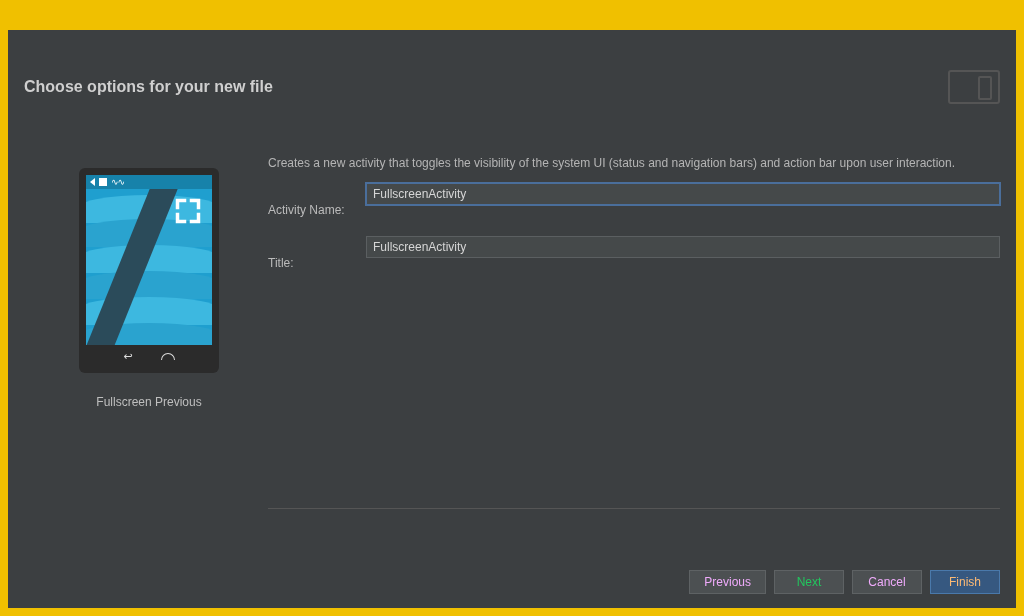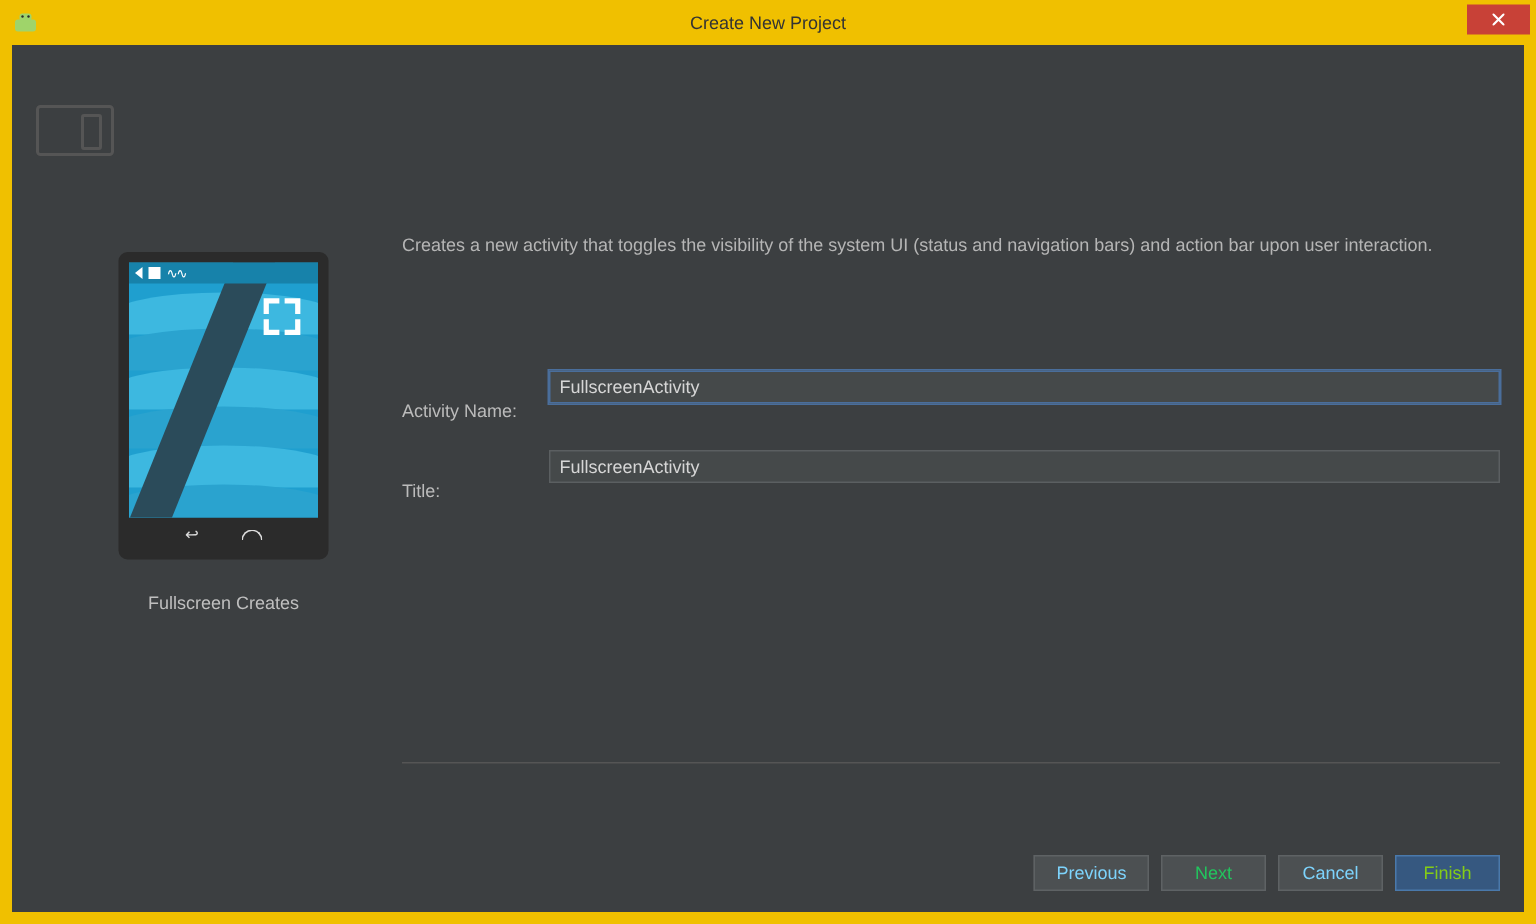--- a/index.html
+++ b/index.html
@@ -167,21 +167,20 @@
     font-size: 12px;
   }
 
   .right-col {
     position: absolute;
     left: 260px; right: 16px; top: 126px;
   }
   .desc {
     color: #b5b5b5;
     font-size: 12px;
-    margin-bottom: 64px;
   }
   .form-row {
     display: flex;
     align-items: center;
     margin-bottom: 6px;
   }
   .form-row label {
     width: 92px;
     text-align: left;
     color: #bbb;
@@ -221,65 +220,49 @@
     position: absolute;
     right: 16px; bottom: 14px;
     display: flex;
     gap: 8px;
   }
   .btn {
     min-width: 70px;
     height: 24px;
     background: #4c5052;
     border: 1px solid #5e6264;
-    color: #7dd3fc;
+    color: #f0abfc;
     font-size: 12px;
     display: flex;
     align-items: center;
     justify-content: center;
     padding: 0 14px;
     cursor: pointer;
   }
   .btn.disabled {
     color: #22c55e;
     cursor: default;
   }
   .btn.primary {
     background: #365880;
     border: 1px solid #4a79ab;
-    color: #84cc16;
+    color: #fdba74;
   }
   .ul-first::first-letter { text-decoration: underline; }
 </style>
 </head>
 <body>
 
 <div class="outer">
 
-  <div class="titlebar">
-    <div class="app-icon">
-      <svg viewBox="0 0 16 16" width="16" height="16">
-        <rect x="1" y="6" width="14" height="8" rx="2" fill="#9fd46a"></rect>
-        <rect x="4" y="2" width="8" height="5" rx="2" fill="#9fd46a"></rect>
-        <circle cx="6" cy="4" r="0.8" fill="#2b2b2b"></circle>
-        <circle cx="10" cy="4" r="0.8" fill="#2b2b2b"></circle>
-      </svg>
-    </div>
-    <div class="title">Create New Project</div>
-    <div class="close-btn">
-      <svg width="8" height="8" viewBox="0 0 8 8">
-        <line x1="0" y1="0" x2="8" y2="8" stroke="#fff" stroke-width="1.4"></line>
-        <line x1="8" y1="0" x2="0" y2="8" stroke="#fff" stroke-width="1.4"></line>
-      </svg>
-    </div>
-  </div>
 
   <div class="content">
 
     <div class="header-row">
+      <h1>Choose options for your new file</h1>
       <div class="device-icon-box">
         <div class="inner-phone"></div>
       </div>
     </div>
 
     <div class="left-col">
       <div class="phone-preview">
         <div class="phone-screen">
           <div class="waves">
             <div class="wave" style="top:6px"></div>
@@ -304,21 +287,21 @@
                 <polyline points="9,21 3,21 3,15"></polyline>
               </g>
             </svg>
           </div>
         </div>
         <div class="navbar">
           <div class="nav-back">↩</div>
           <div class="nav-home"></div>
         </div>
       </div>
-      <div class="preview-label">Fullscreen Creates</div>
+      <div class="preview-label">Fullscreen Previous</div>
     </div>
 
     <div class="right-col">
       <div class="desc">Creates a new activity that toggles the visibility of the system UI (status and navigation bars) and action bar upon user interaction.</div>
 
       <div class="form-row">
         <label>Activity Name:</label>
         <input type="text" class="focused" value="FullscreenActivity" style="">
       </div>
       <div class="form-row">

